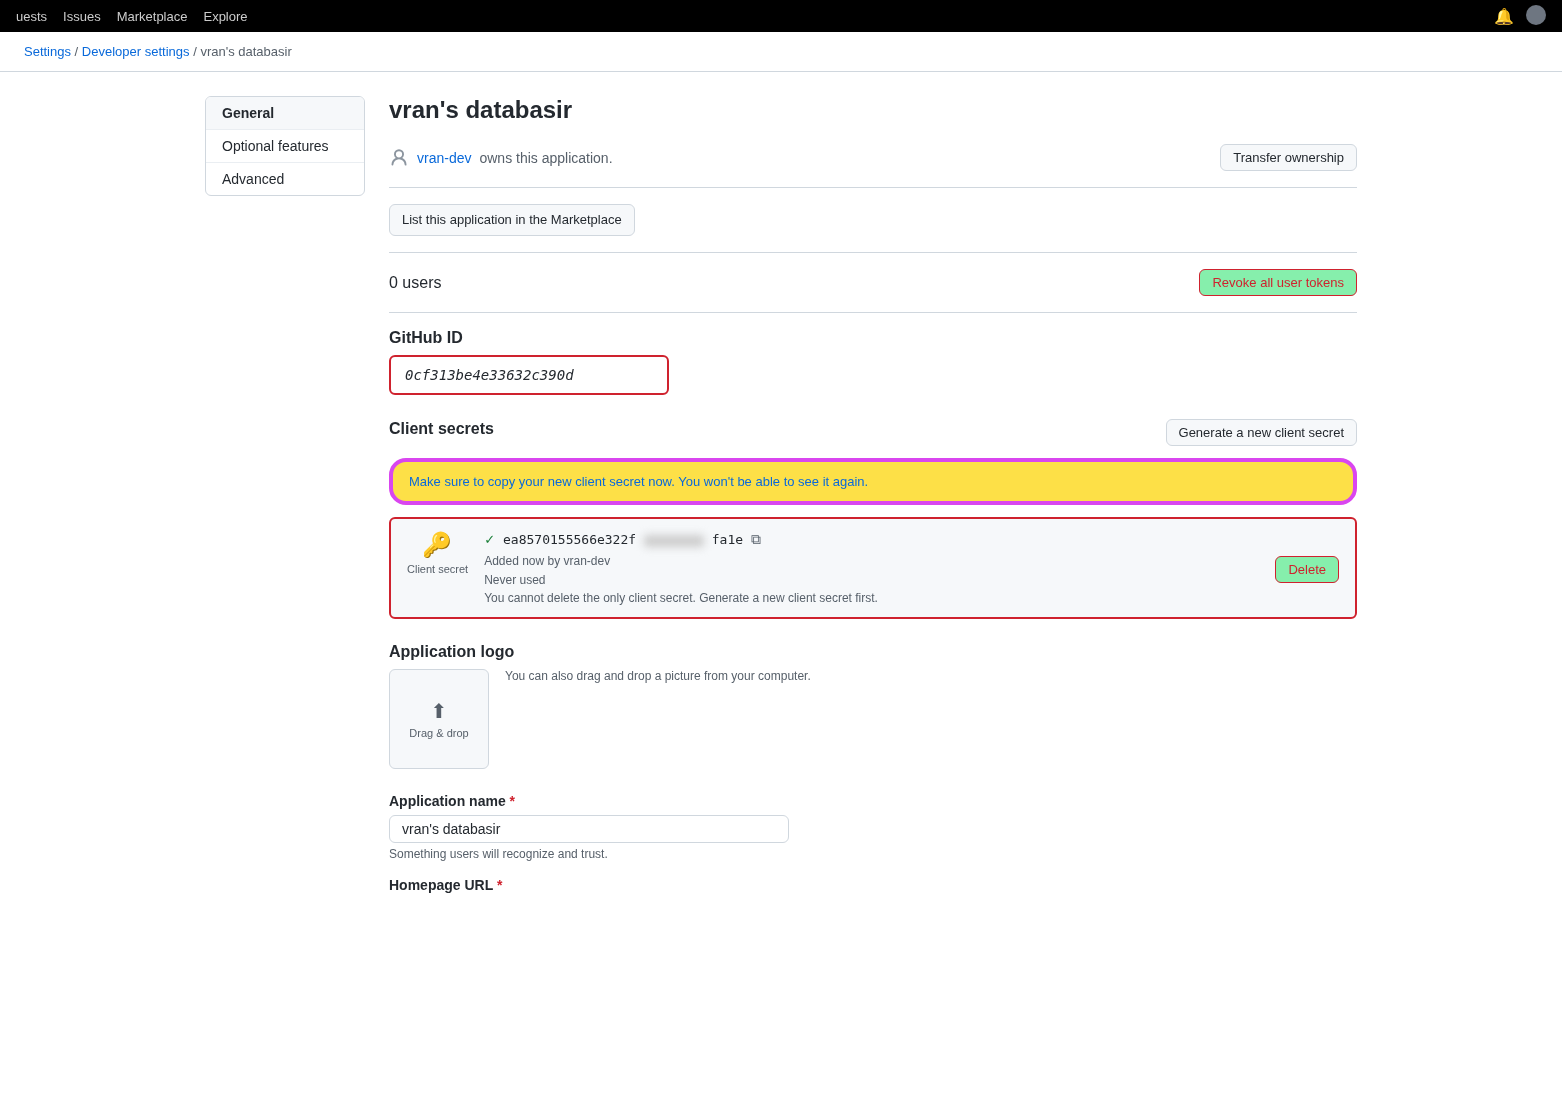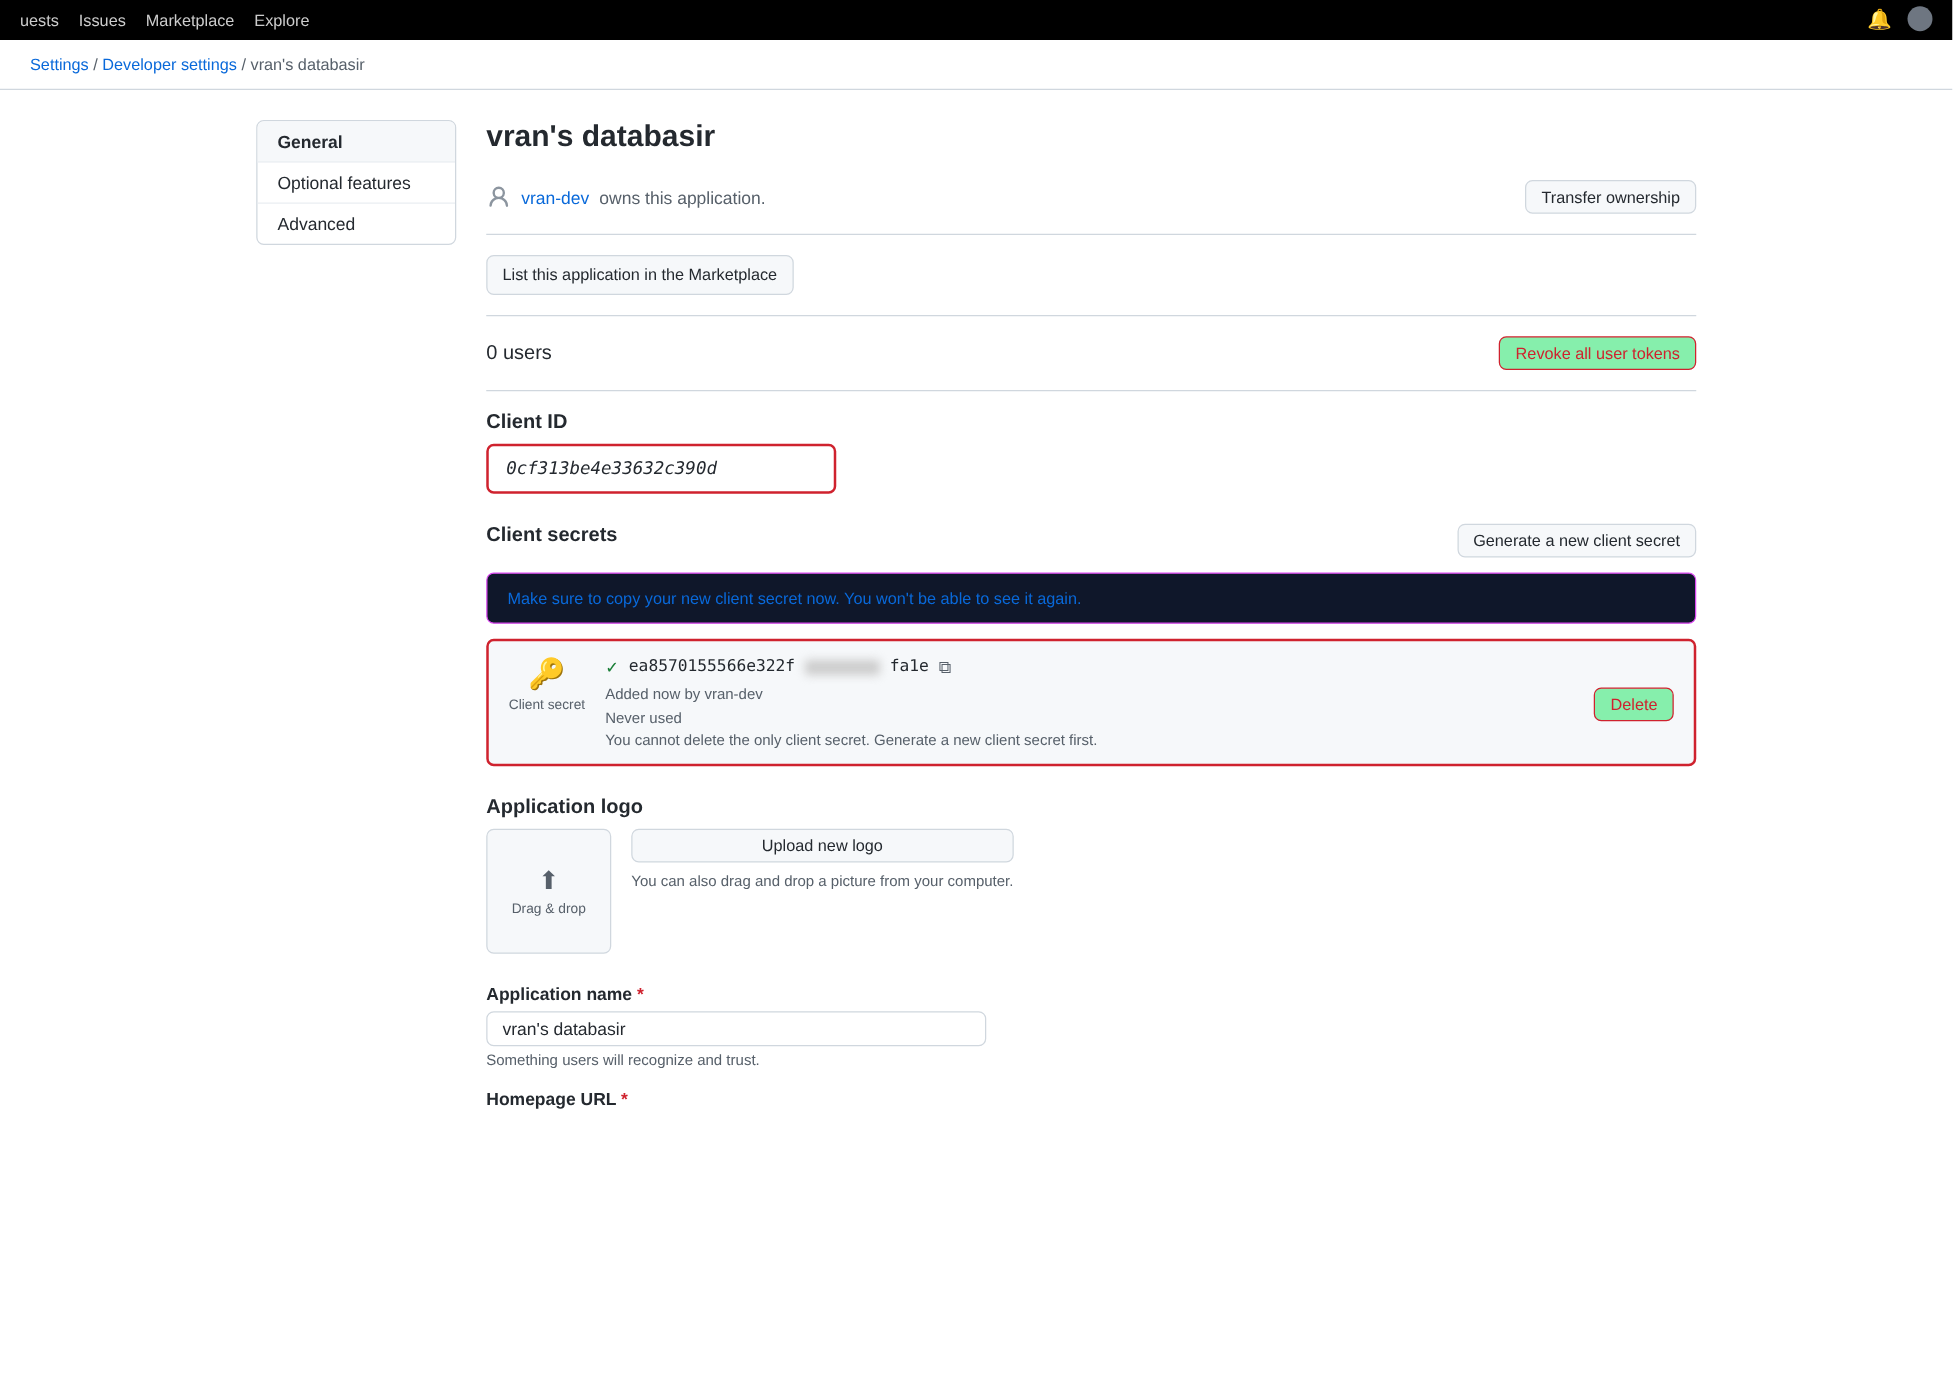--- a/index.html
+++ b/index.html
@@ -199,23 +199,23 @@
     
     .secrets-header {
       display: flex;
       align-items: center;
       justify-content: space-between;
       margin-bottom: 12px;
     }
 
     
     .info-banner {
-      background: #0f172a;
-      border: 1px solid #d946ef;
-      border-radius: 6px;
+      background: #fde047;
+      border: 4px solid #d946ef;
+      border-radius: 17px;
       padding: 12px 16px;
       font-size: 13px;
       color: #0969da;
       margin-bottom: 12px;
     }
 
     
     .secret-item {
       border: 2px solid #cf222e;
       border-radius: 6px;
@@ -395,21 +395,21 @@
     <div class="marketplace-row">
       <button class="btn btn-marketplace" style="text-align:center;line-height:1.4;padding:6px 12px;">List this application in the Marketplace</button>
     </div>
 
     <div class="users-row">
       <span class="users-count">0 users</span>
       <button class="btn btn-danger">Revoke all user tokens</button>
     </div>
 
     <div class="section">
-      <h2 class="section-heading">Client ID</h2>
+      <h2 class="section-heading">GitHub ID</h2>
       <div class="client-id-box">0cf313be4e33632c390d</div>
     </div>
 
     <div class="section">
       <div class="secrets-header">
         <h2 class="section-heading">Client secrets</h2>
         <button class="btn">Generate a new client secret</button>
       </div>
 
       <div class="info-banner">Make sure to copy your new client secret now. You won't be able to see it again.</div>
@@ -442,21 +442,20 @@
     </div>
 
     <div class="logo-section section">
       <h2 class="section-heading">Application logo</h2>
       <div class="logo-upload-area">
         <div class="logo-dropzone">
           <span class="upload-icon">⬆</span>
           <span class="drag-drop-label">Drag &amp; drop</span>
         </div>
         <div class="logo-upload-right">
-          <button class="btn">Upload new logo</button>
           <span class="logo-hint">You can also drag and drop a picture from your computer.</span>
         </div>
       </div>
     </div>
 
     <div class="form-group">
       <label class="form-label">
         <span>Application name</span>
         <span class="required-star"> *</span>
       </label>

